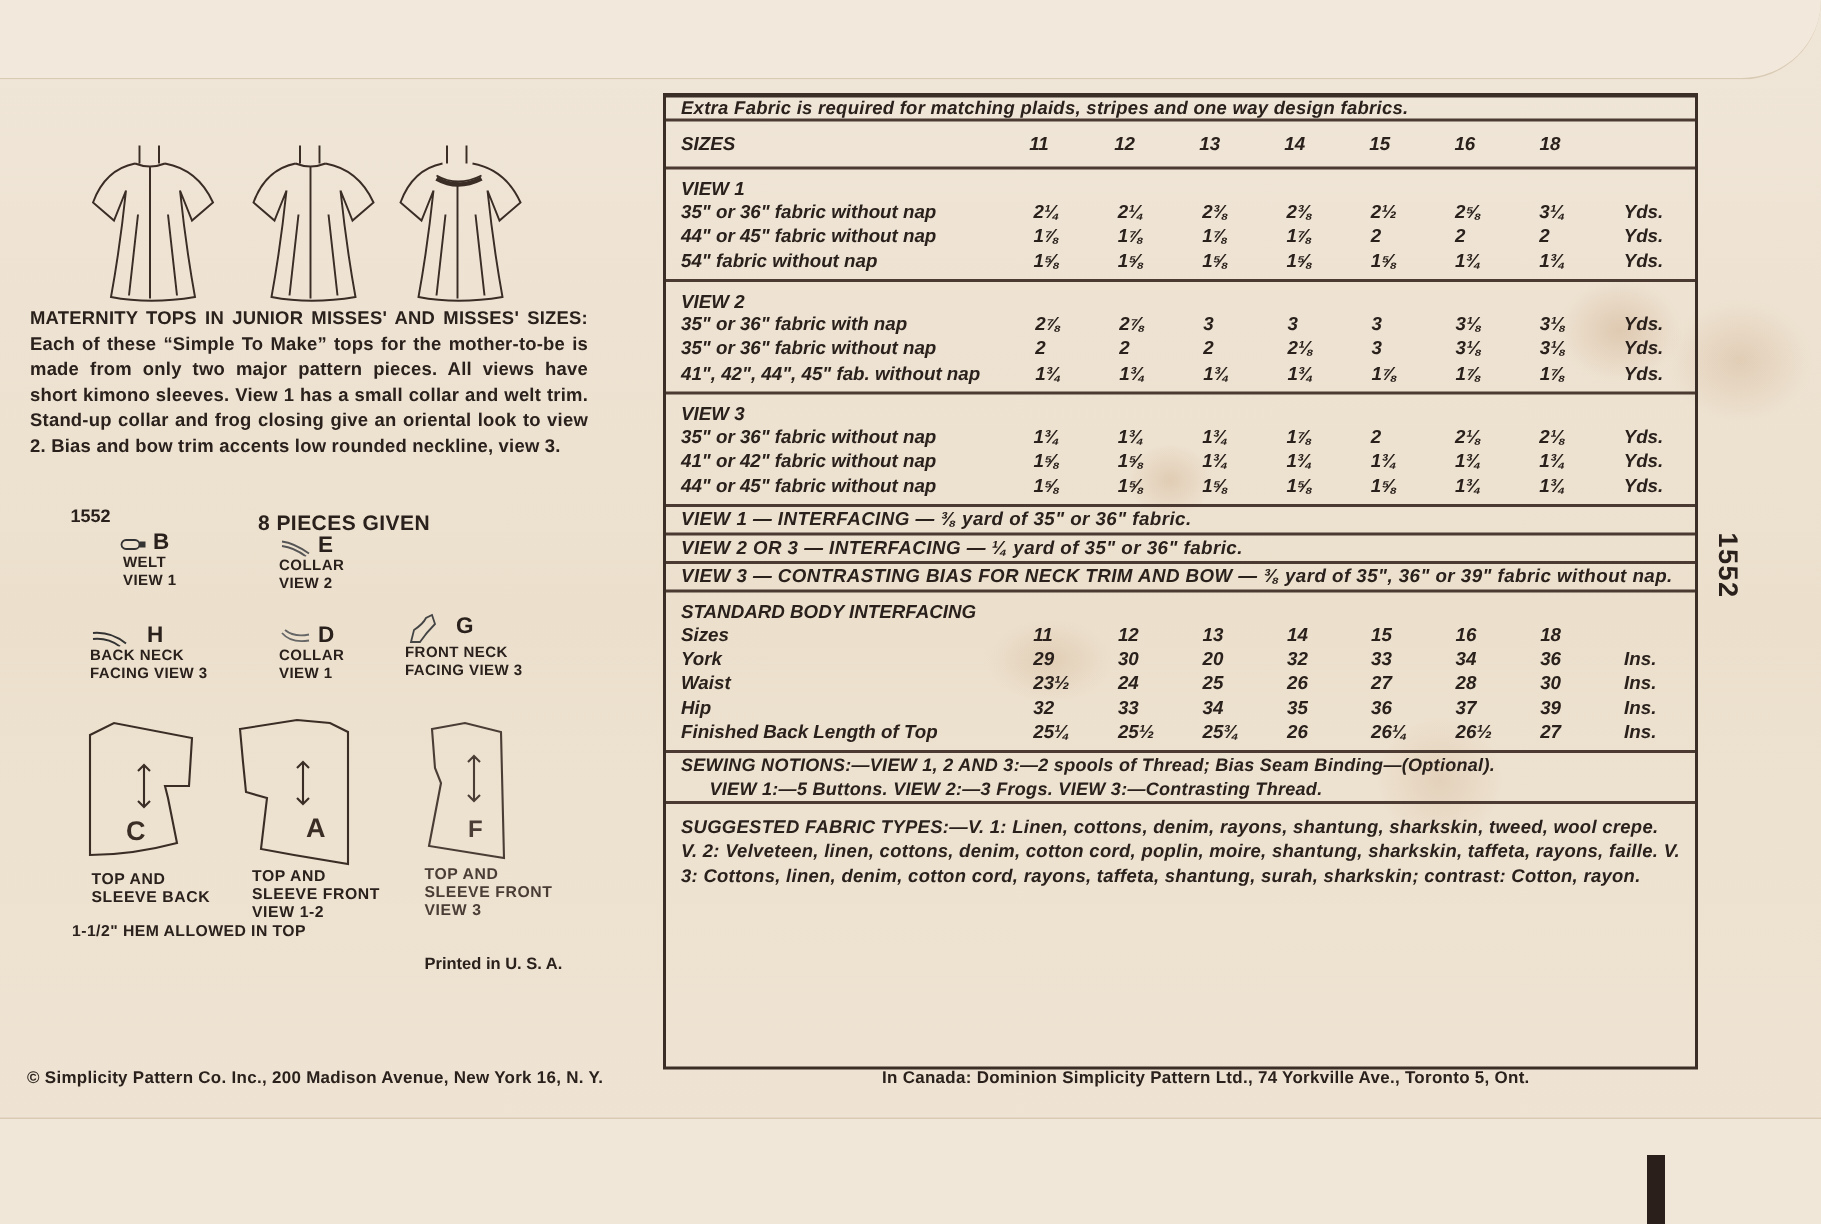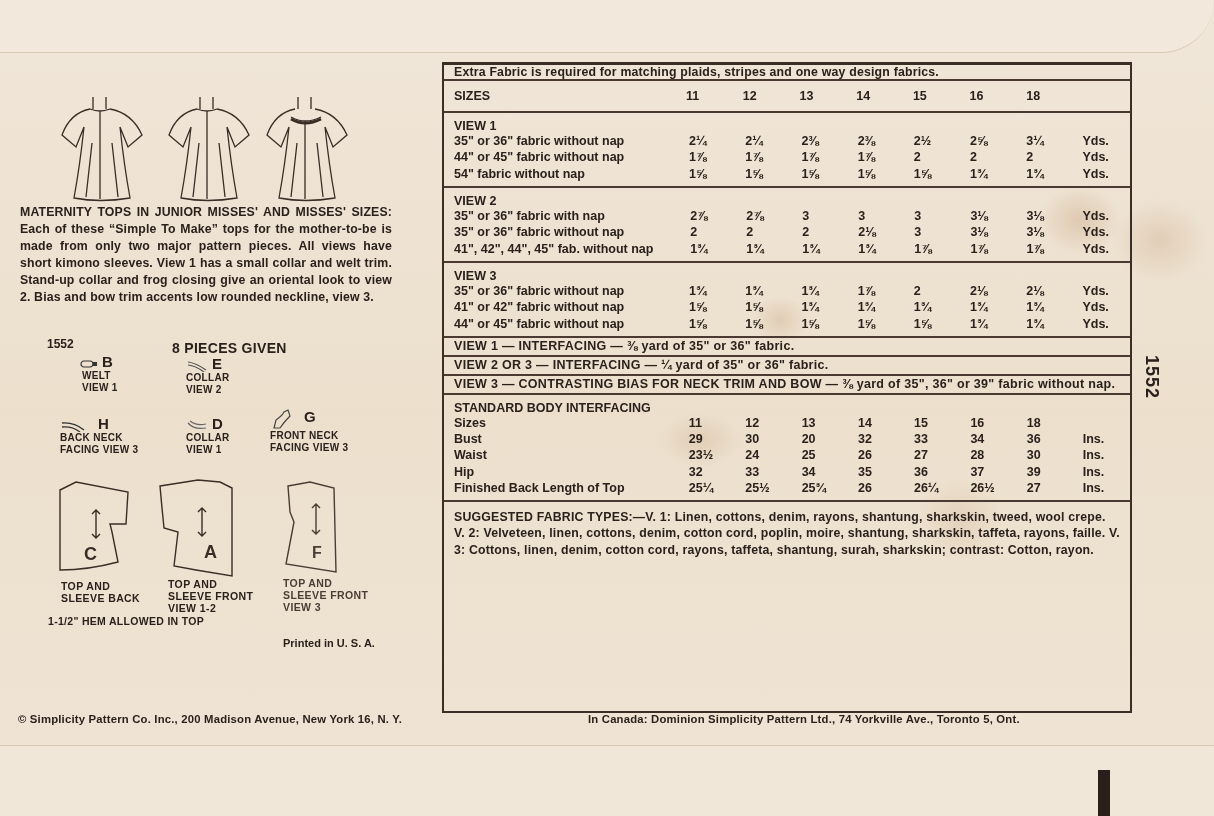--- a/index.html
+++ b/index.html
@@ -27,21 +27,21 @@
   .pieces-given{position:absolute;left:172px;top:340px;font-size:14px;font-weight:bold;letter-spacing:.3px;}
   .piece{position:absolute;font-size:10px;font-weight:bold;line-height:12px;text-align:left;letter-spacing:.3px;}
   .piece .letter{font-size:15px;font-weight:900;margin-left:4px;}
   .piece .shape{display:inline-block;vertical-align:middle;}
   .piece-label{display:block;}
   .big-piece{position:absolute;}
   .big-piece-label{position:absolute;font-size:10.5px;font-weight:bold;line-height:12px;letter-spacing:.4px;}
   .hem-note{position:absolute;left:48px;top:615px;font-size:10.5px;font-weight:bold;letter-spacing:.3px;}
   .printed{position:absolute;left:283px;top:637px;font-size:11px;font-weight:bold;}
 
-  .box{position:absolute;left:442px;top:62px;width:686px;height:646px;border:2px solid #3b2e27;border-top-width:3px;}
+  .box{position:absolute;left:442px;top:62px;width:686px;height:646px;border:2px solid #3b2e27;border-top-width:3px;font-style:italic;}
   .box .sec{border-bottom:2px solid #4a3a31;padding:0 10px;}
   .note{font-size:12.3px;font-weight:bold;padding-top:10px;padding-bottom:6px;letter-spacing:.2px;}
   table{border-collapse:collapse;width:100%;font-size:12.5px;font-weight:bold;}
   td{padding:0;height:16.3px;line-height:16px;white-space:nowrap;}
   td.lbl{width:238px;}
   td.v{width:58px;}
   td.u{width:38px;text-align:left;margin-left:24px;}
   .sizes-row td{height:30px;}
   .view-title{font-size:12.5px;font-weight:bold;padding-top:6px;}
   .inter{font-size:12.5px;font-weight:bold;padding:7px 10px 7px 10px;line-height:17px;letter-spacing:.3px;}
@@ -312,21 +312,21 @@
             <td class="v">11</td>
             <td class="v">12</td>
             <td class="v">13</td>
             <td class="v">14</td>
             <td class="v">15</td>
             <td class="v">16</td>
             <td class="v">18</td>
             <td class="u"></td>
           </tr>
       <tr>
-            <td class="lbl">Bust</td>
+            <td class="lbl">York</td>
             <td class="v">29</td>
             <td class="v">30</td>
             <td class="v">20</td>
             <td class="v">32</td>
             <td class="v">33</td>
             <td class="v">34</td>
             <td class="v">36</td>
             <td class="u">Ins.</td>
           </tr>
       <tr>
@@ -359,20 +359,24 @@
             <td class="v">26</td>
             <td class="v">26¼</td>
             <td class="v">26½</td>
             <td class="v">27</td>
             <td class="u">Ins.</td>
           </tr>
     </tbody>
       </table>
   </div>
 
+  <div class="sec notions">
+    <div>SEWING NOTIONS:—VIEW 1, 2 AND 3:—2 spools of Thread; Bias Seam Binding—(Optional).</div>
+    <div class="indent">VIEW 1:—5 Buttons. VIEW 2:—3 Frogs. VIEW 3:—Contrasting Thread.</div>
+  </div>
 
   <div class="fabtypes">SUGGESTED FABRIC TYPES:—V. 1: Linen, cottons, denim, rayons, shantung, sharkskin, tweed, wool crepe. V. 2: Velveteen, linen, cottons, denim, cotton cord, poplin, moire, shantung, sharkskin, taffeta, rayons, faille. V. 3: Cottons, linen, denim, cotton cord, rayons, taffeta, shantung, surah, sharkskin; contrast: Cotton, rayon.</div>
 </div>
 
 <div class="side-no">1552</div>
 
 <div class="footer-left">© Simplicity Pattern Co. Inc., 200 Madison Avenue, New York 16, N. Y.</div>
 <div class="footer-right">In Canada: Dominion Simplicity Pattern Ltd., 74 Yorkville Ave., Toronto 5, Ont.</div>
 
 </body></html>

